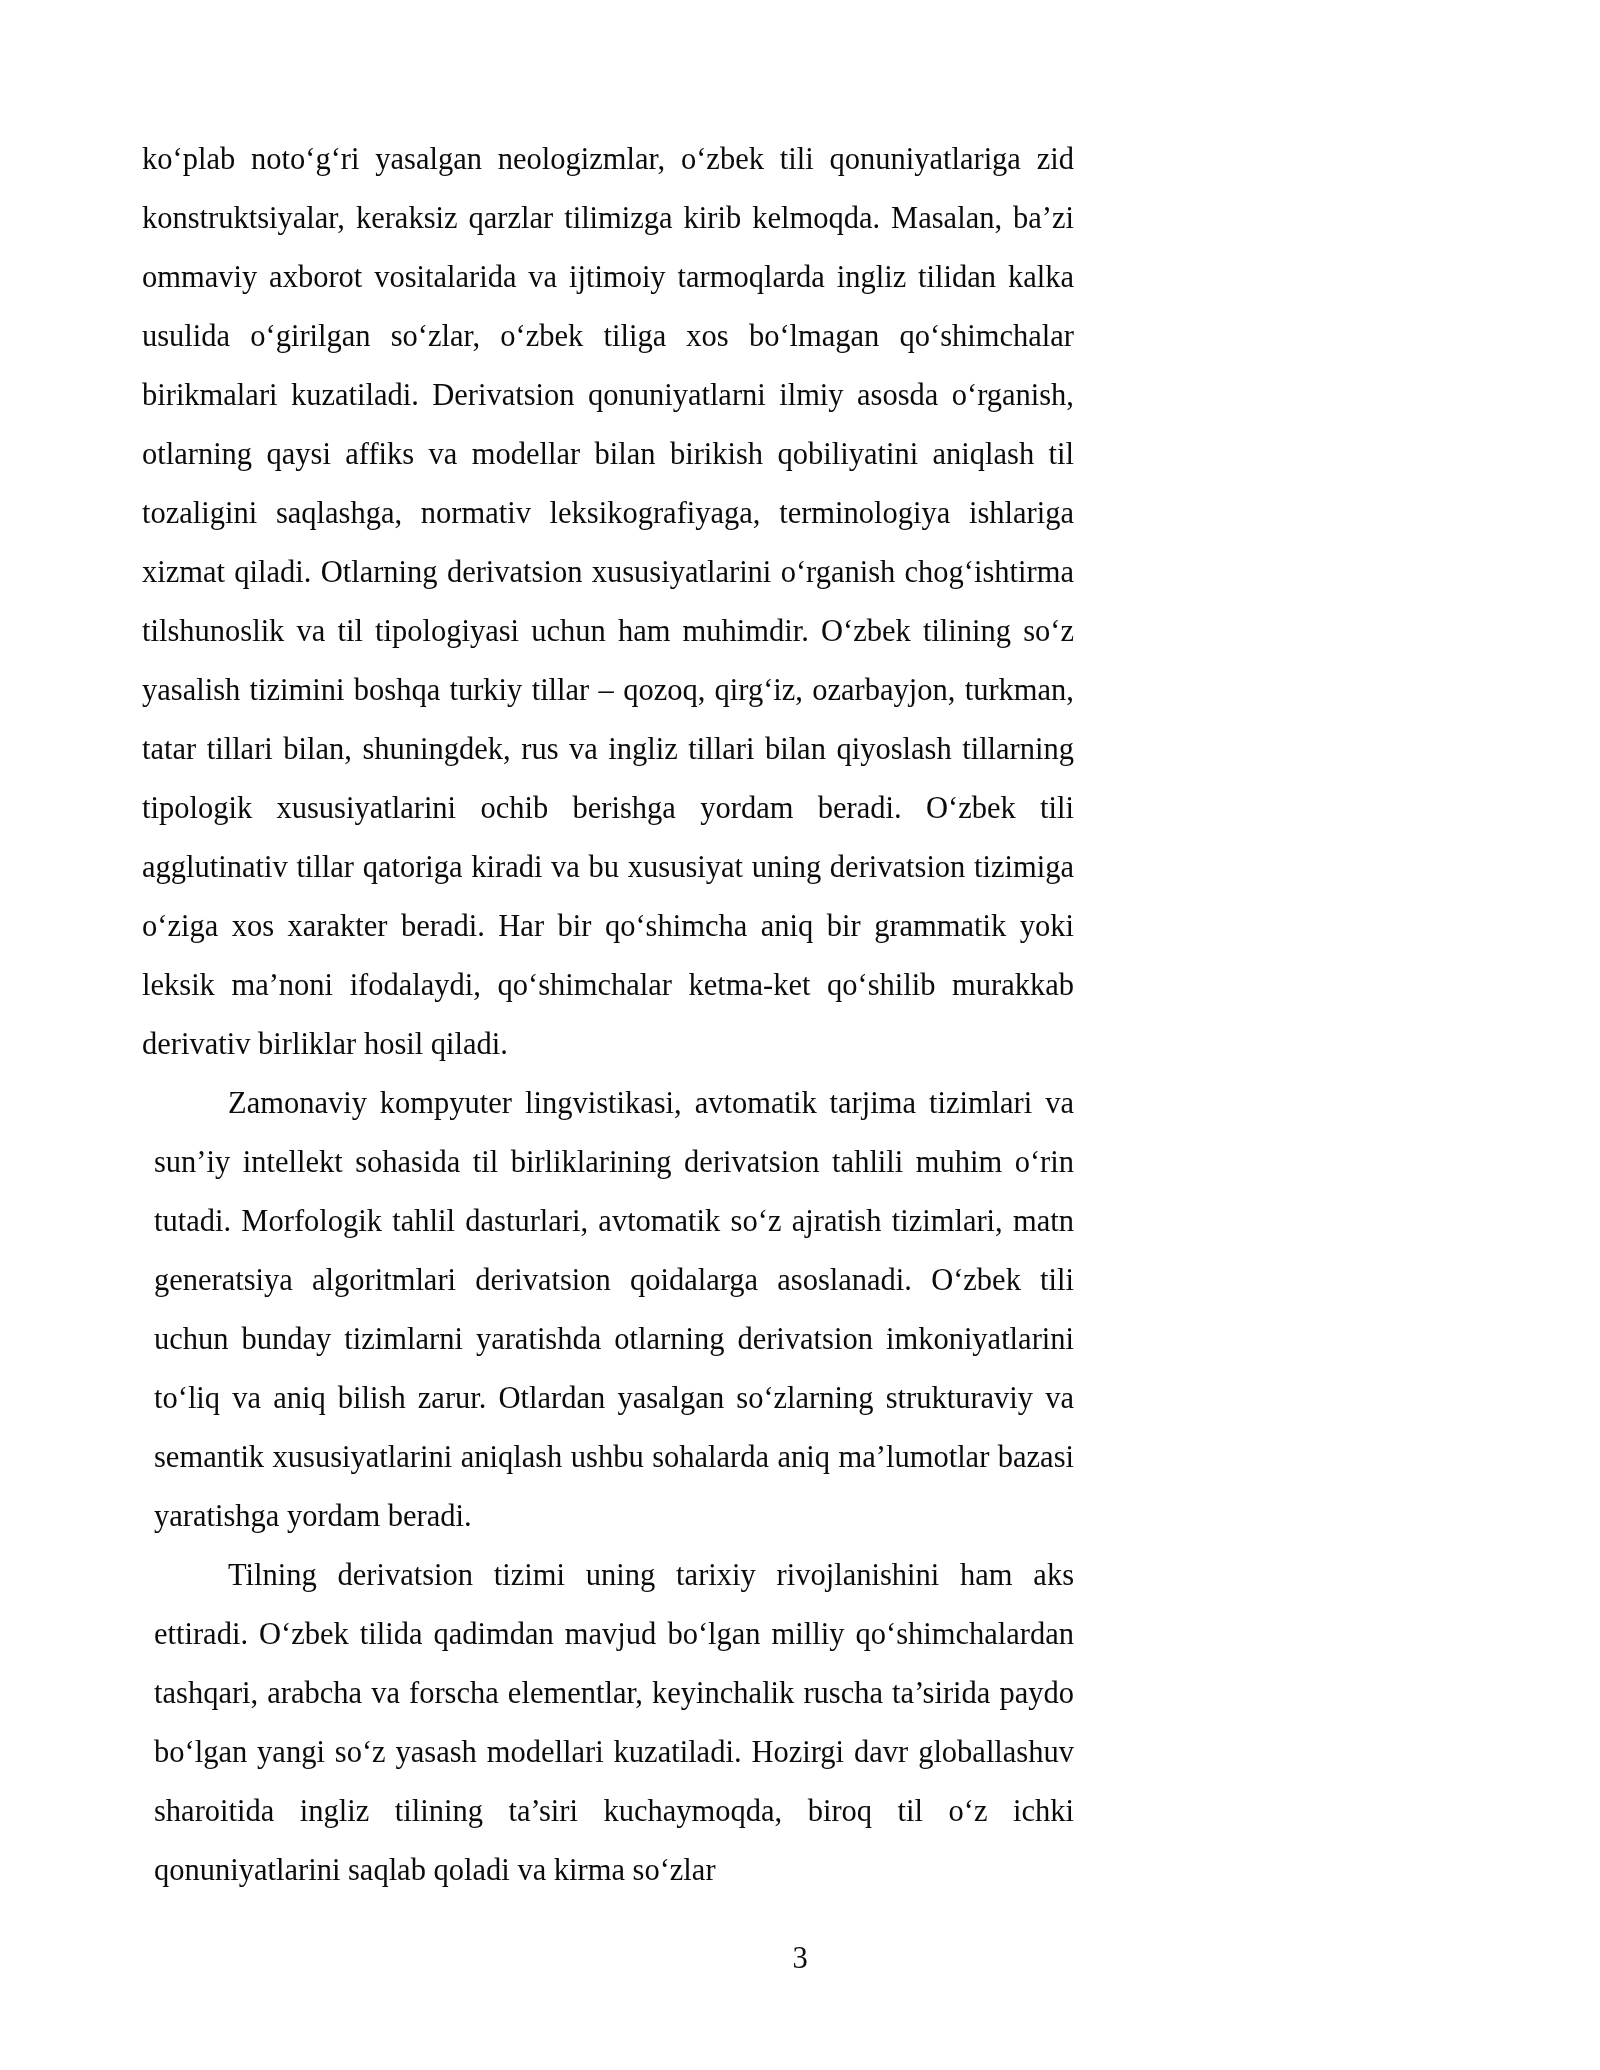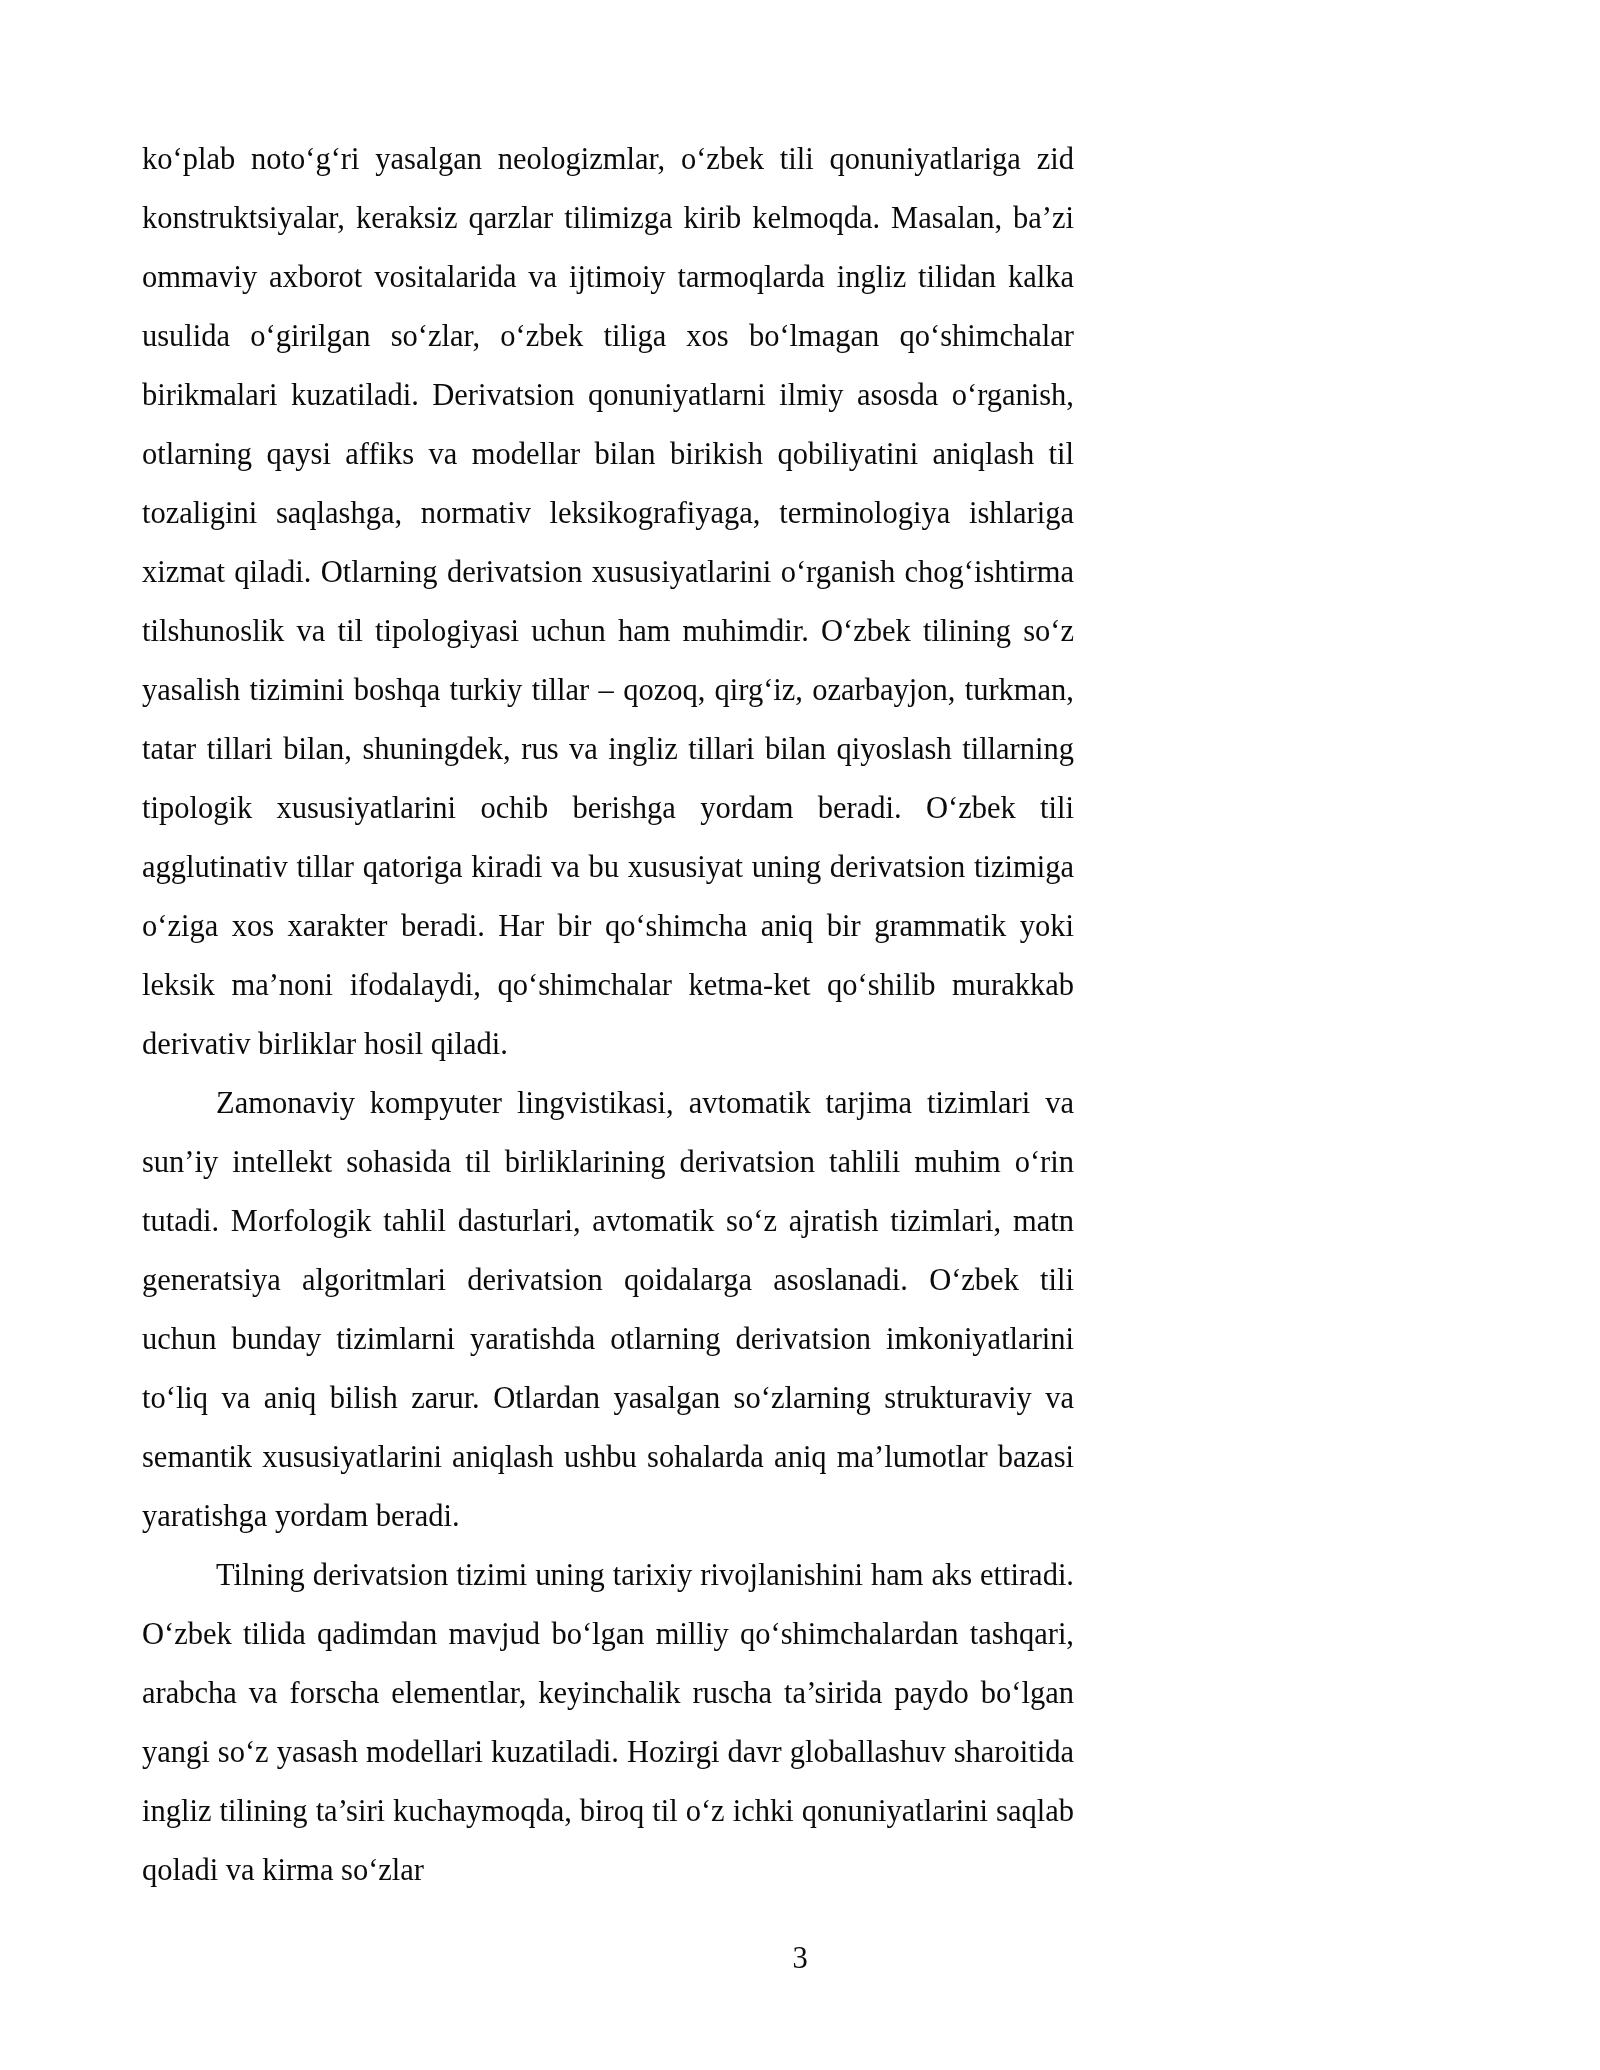--- a/index.html
+++ b/index.html
@@ -34,20 +34,21 @@
     font-size: 30.5px;
     line-height: 59px;
     text-align: justify;
     text-justify: inter-word;
     letter-spacing: 0px;
     word-spacing: 0px;
     color: #0b0b0b;
   }
   p.para.indent {
     text-indent: 74px;
+    margin-left: 12px;
   }
   
   p.para::after {
     content: "";
     display: inline-block;
     width: 100%;
   }
   p.para.nojustify-last::after {
     content: none;
   }

